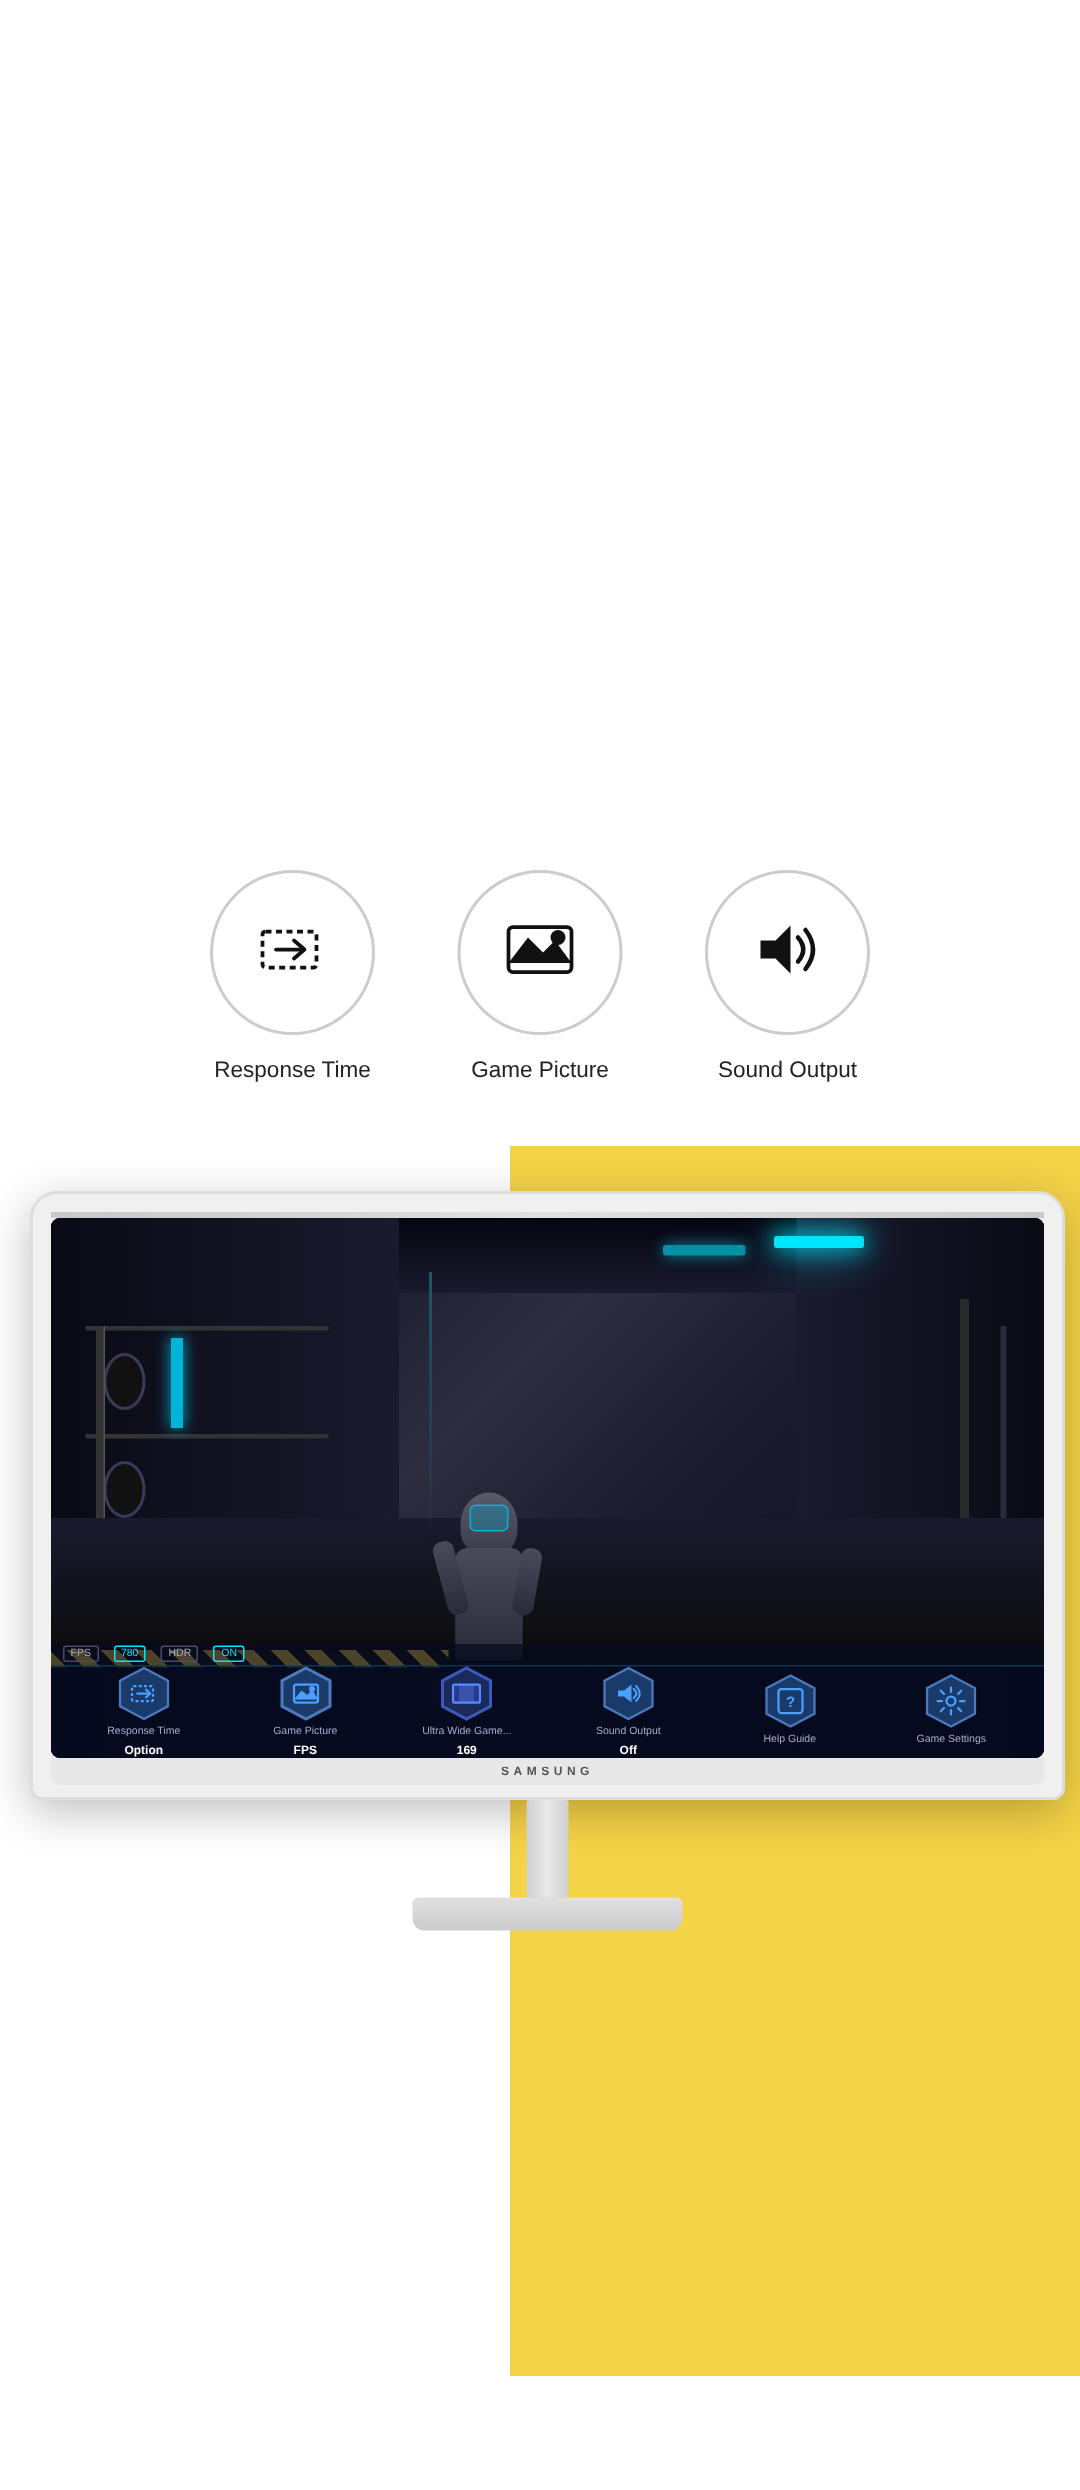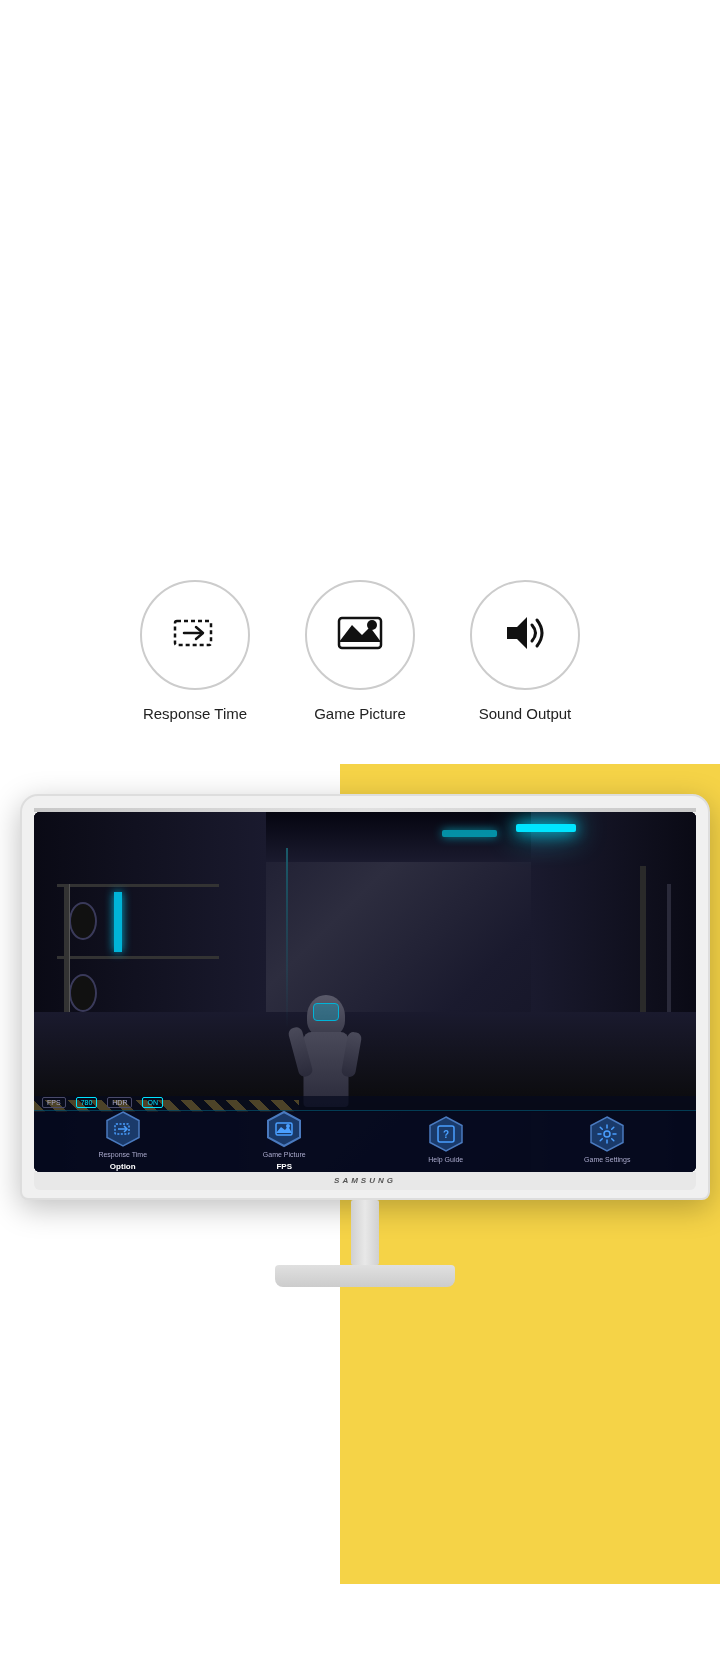--- a/index.html
+++ b/index.html
@@ -378,21 +378,20 @@
       align-items: center;
       justify-content: center;
     }
 
     .samsung-logo {
       font-size: 8px;
       color: #555;
       letter-spacing: 3px;
       font-weight: 600;
       text-transform: uppercase;
-      font-style: italic;
     }
 
     
     .monitor-stand {
       display: flex;
       flex-direction: column;
       align-items: center;
     }
 
     .stand-neck {
@@ -554,42 +553,69 @@
                 <svg style="position:absolute;top:9px;left:9px;width:20px;height:20px;" viewBox="0 0 20 20" fill="none">
                   <rect x="2" y="4" width="16" height="12" rx="1.5" stroke="#4a9fff" stroke-width="1.5" fill="none"></rect>
                   <polygon points="2,14 7,8 11,11 14,7 18,14" fill="#4a9fff"></polygon>
                   <circle cx="14" cy="7" r="2" fill="#4a9fff"></circle>
                 </svg>
               </div>
               <span class="osd-text-top">Game Picture</span>
               <span class="osd-text-bottom">FPS</span>
             </div>
 
-
+            <div class="osd-item">
+              <div class="osd-hex">
+                <svg viewBox="0 0 38 38" xmlns="http://www.w3.org/2000/svg">
+                  <polygon points="19,2 35,10.5 35,27.5 19,36 3,27.5 3,10.5" fill="#1a2a5a" stroke="#3a5abf" stroke-width="2"></polygon>
+                </svg>
+                <svg style="position:absolute;top:9px;left:9px;width:20px;height:20px;" viewBox="0 0 20 20" fill="none">
+                  <rect x="1" y="4" width="18" height="12" rx="1" fill="#2a3a8a" stroke="#5a8aff" stroke-width="1.5"></rect>
+                  <rect x="5" y="4" width="10" height="12" fill="#5a8aff" opacity="0.3"></rect>
+                </svg>
+              </div>
+              <span class="osd-text-top">Ultra Wide Game...</span>
+              <span class="osd-text-bottom">169</span>
+            </div>
 
             <div class="osd-item">
               <div class="osd-hex">
                 <svg viewBox="0 0 38 38" xmlns="http://www.w3.org/2000/svg">
                   <polygon points="19,2 35,10.5 35,27.5 19,36 3,27.5 3,10.5" fill="#1a3a6a" stroke="#4a7abf" stroke-width="1.5"></polygon>
                 </svg>
                 <svg style="position:absolute;top:9px;left:9px;width:20px;height:20px;" viewBox="0 0 20 20" fill="none">
-                  <rect x="2" y="2" width="16" height="16" rx="2" stroke="#4a9fff" stroke-width="1.5" fill="none"></rect>
-                  <text x="10" y="14" text-anchor="middle" font-size="10" font-weight="bold" fill="#4a9fff">?</text>
-                </svg>
-              </div>
-              <span class="osd-text-top">Help Guide</span>
-              <span class="osd-text-bottom"></span>
+                  <polygon points="3,8 7,8 12,4 12,16 7,12 3,12" fill="#4a9fff"></polygon>
+                  <path d="M13.5,7 Q17,10 13.5,13" stroke="#4a9fff" stroke-width="1.5" stroke-linecap="round" fill="none"></path>
+                  <path d="M15,5 Q20,10 15,15" stroke="#4a9fff" stroke-width="1.2" stroke-linecap="round" fill="none"></path>
+                </svg>
+              </div>
+              <span class="osd-text-top">Sound Output</span>
+              <span class="osd-text-bottom">Off</span>
             </div>
 
             <div class="osd-item">
               <div class="osd-hex">
                 <svg viewBox="0 0 38 38" xmlns="http://www.w3.org/2000/svg">
                   <polygon points="19,2 35,10.5 35,27.5 19,36 3,27.5 3,10.5" fill="#1a3a6a" stroke="#4a7abf" stroke-width="1.5"></polygon>
                 </svg>
                 <svg style="position:absolute;top:9px;left:9px;width:20px;height:20px;" viewBox="0 0 20 20" fill="none">
+                  <rect x="2" y="2" width="16" height="16" rx="2" stroke="#4a9fff" stroke-width="1.5" fill="none"></rect>
+                  <text x="10" y="14" text-anchor="middle" font-size="10" font-weight="bold" fill="#4a9fff">?</text>
+                </svg>
+              </div>
+              <span class="osd-text-top">Help Guide</span>
+              <span class="osd-text-bottom"></span>
+            </div>
+
+            <div class="osd-item">
+              <div class="osd-hex">
+                <svg viewBox="0 0 38 38" xmlns="http://www.w3.org/2000/svg">
+                  <polygon points="19,2 35,10.5 35,27.5 19,36 3,27.5 3,10.5" fill="#1a3a6a" stroke="#4a7abf" stroke-width="1.5"></polygon>
+                </svg>
+                <svg style="position:absolute;top:9px;left:9px;width:20px;height:20px;" viewBox="0 0 20 20" fill="none">
                   <circle cx="10" cy="10" r="3" stroke="#4a9fff" stroke-width="1.5" fill="none"></circle>
                   <path d="M10,1 L10,4 M10,16 L10,19 M1,10 L4,10 M16,10 L19,10 M3.2,3.2 L5.3,5.3 M14.7,14.7 L16.8,16.8 M16.8,3.2 L14.7,5.3 M5.3,14.7 L3.2,16.8" stroke="#4a9fff" stroke-width="1.5" stroke-linecap="round"></path>
                 </svg>
               </div>
               <span class="osd-text-top">Game Settings</span>
               <span class="osd-text-bottom"></span>
             </div>
 
           </div>
         </div>

